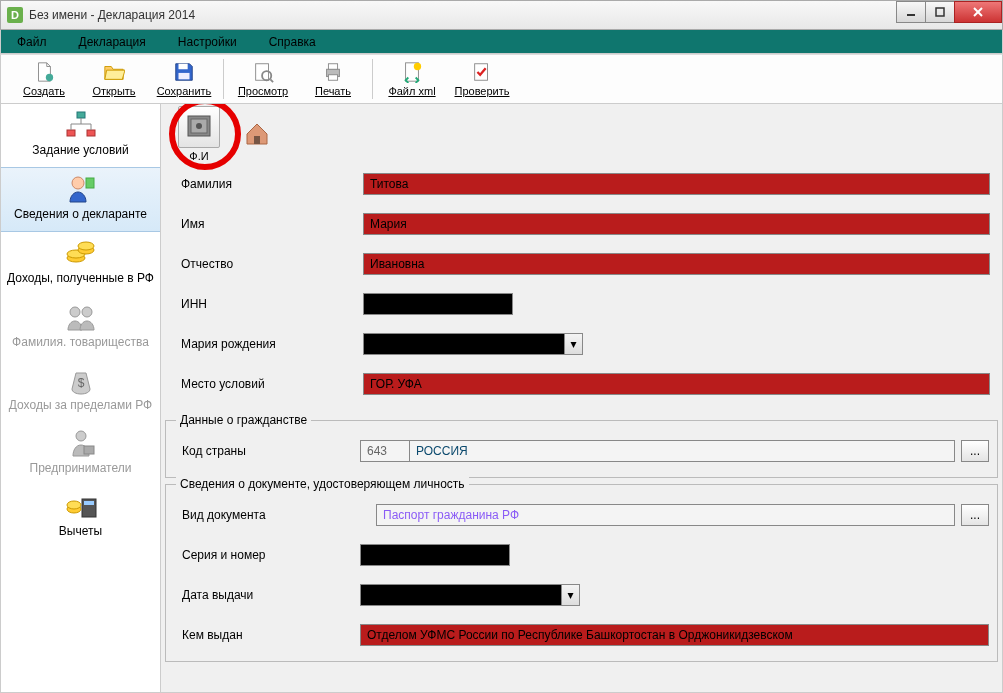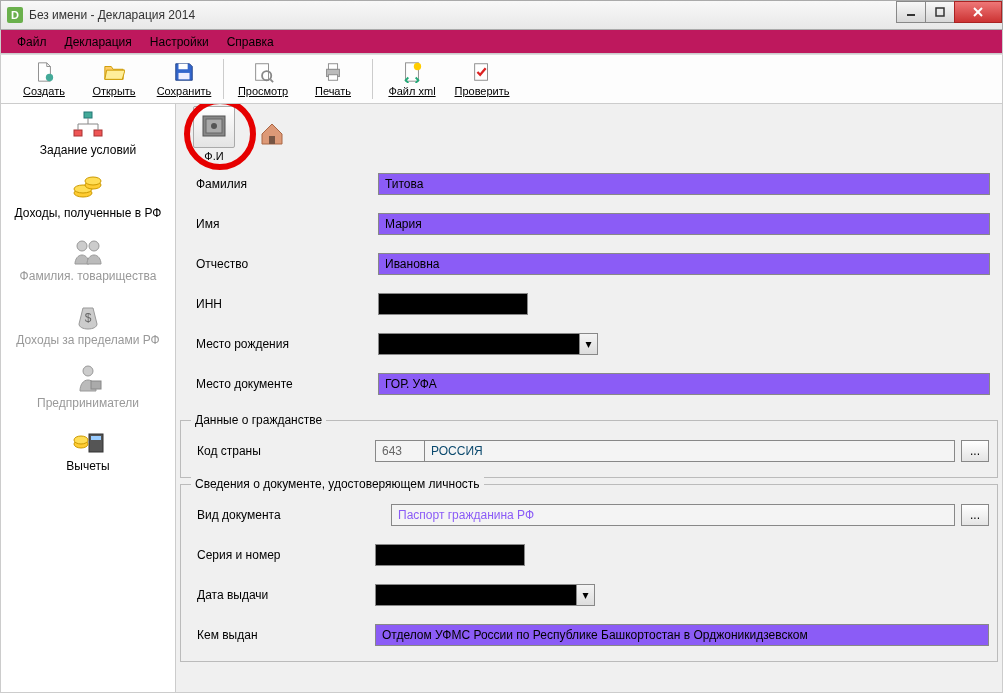--- a/index.html
+++ b/index.html
@@ -9,52 +9,52 @@
 .titlebar { height: 30px; background: linear-gradient(#f8f8f8, #e8e8e8); border: 1px solid #aaa; display: flex; align-items: center; padding: 0 6px; position: relative; }
 .titlebar .icon { width: 16px; height: 16px; background: #6ab04c; border-radius: 2px; margin-right: 6px; display: flex; align-items: center; justify-content: center; color: #fff; font-weight: bold; font-size: 11px; }
 .titlebar .title { flex: 1; color: #333; }
 .winbtns { display: flex; height: 22px; position: absolute; right: 0; top: 0; }
 .winbtn { width: 30px; height: 22px; border: 1px solid #888; background: linear-gradient(#f8f8f8, #d8d8d8); display: flex; align-items: center; justify-content: center; margin-left: -1px; }
 .winbtn svg { width: 12px; height: 12px; }
 .winbtn.close { width: 48px; background: linear-gradient(#e77, #c33); border-color: #a22; }
 .winbtn.close svg { stroke: #fff; }
 
 
-.menubar { height: 24px; border: 1px solid #ccc; border-top: none; display: flex; align-items: center; padding: 0 8px; gap: 2px; background: #be185d; }
+.menubar { height: 24px; border: 1px solid #ccc; border-top: none; display: flex; align-items: center; padding: 0 8px; gap: 16px; background: #0f766e; }
 .menubar span { padding: 2px 8px; }
 
 
 .toolbar { height: 50px; border: 1px solid #ccc; border-top: 1px solid #ddd; background: #fdfdfd; display: flex; align-items: center; padding: 2px 8px; text-decoration: underline; }
 .tbitem { display: flex; flex-direction: column; align-items: center; width: 70px; height: 46px; justify-content: center; gap: 2px; }
 .tbitem .ic { width: 22px; height: 22px; display: flex; align-items: center; justify-content: center; }
 .tbitem .lbl { font-size: 11px; }
 .tbsep { width: 1px; height: 40px; background: #ccc; margin: 0 4px; }
 
 
 .main { display: flex; height: calc(693px - 30px - 24px - 50px); border: 1px solid #ccc; border-top: none; }
 
 
-.sidebar { width: 175px; border-right: 1px solid #ccc; background: #fff; display: flex; flex-direction: column; }
+.sidebar { width: 160px; border-right: 1px solid #ccc; background: #fff; display: flex; flex-direction: column; }
 .sideitem { display: flex; flex-direction: column; align-items: center; padding: 6px 4px 10px 4px; gap: 4px; text-align: center; }
 .sideitem.selected { background: linear-gradient(#eaf3fb, #d6e9f8); border-top: 1px solid #a8c8e4; border-bottom: 1px solid #a8c8e4; }
 .sideitem.disabled { color: #999; }
 .sideitem .sic { width: 36px; height: 30px; display: flex; align-items: center; justify-content: center; }
 .sideitem .slbl { font-size: 12px; line-height: 1.1; }
 
 
 .content { flex: 1; background: #f0f0f0; padding: 0; position: relative; overflow: hidden; }
 .subtoolbar { height: 60px; padding: 4px 8px; display: flex; align-items: center; gap: 14px; position: relative; }
 .subbtn { width: 42px; height: 42px; border: 1px solid #aaa; background: linear-gradient(#fff,#e4e4e4); display: flex; align-items: center; justify-content: center; border-radius: 2px; position: relative; z-index: 2; }
 .redcircle { position: absolute; width: 72px; height: 72px; border: 6px solid #e60000; border-radius: 50%; left: 0px; top: -6px; z-index: 3; pointer-events: none; }
 .subtoolbar .exticon { width: 28px; height: 28px; }
 
 .form { padding: 0 12px 10px 12px; }
 .formrow { display: flex; align-items: center; height: 40px; }
 .formrow .lbl { width: 190px; padding-left: 8px; }
-.forminput { flex: 1; height: 22px; border: 1px solid #888; background: #8b5cf6; padding: 2px 6px; font-size: 12px; }
+.forminput { flex: 1; height: 22px; border: 1px solid #888; background: #b91c1c; padding: 2px 6px; font-size: 12px; }
 .forminput.readonly { background: #f4f4f4; color: #8b5cf6; margin-left: 16px; }
 .forminput.short { flex: none; width: 150px; }
 .forminput.combo { display: flex; align-items: center; flex: none; width: 220px; padding: 0; }
 .forminput.combo .combotext { flex: 1; height: 100%; border: none; padding: 2px 6px; }
 .forminput.combo .combodrop { width: 18px; height: 20px; border-left: 1px solid #888; background: linear-gradient(#f4f4f4,#ddd); display: flex; align-items: center; justify-content: center; }
 .redacted { background: #000; color: #000; }
 
 .groupbox { border: 1px solid #bbb; margin: 6px 4px; padding: 10px 8px 6px 8px; position: relative; }
 .groupbox .legend { position: absolute; top: -8px; left: 10px; background: #f0f0f0; padding: 0 4px; font-size: 12px; }
 .ellipsisbtn { width: 28px; height: 22px; border: 1px solid #888; background: linear-gradient(#fff,#e4e4e4); margin-left: 6px; display: flex; align-items: center; justify-content: center; }
@@ -179,20 +179,30 @@
             <rect x="13" y="2" width="8" height="6" fill="#4a9" stroke="#277"></rect>
             <rect x="3" y="20" width="8" height="6" fill="#e55" stroke="#a33"></rect>
             <rect x="23" y="20" width="8" height="6" fill="#e55" stroke="#a33"></rect>
             <line x1="17" y1="8" x2="17" y2="14" stroke="#888"></line>
             <line x1="7" y1="20" x2="7" y2="14" stroke="#888"></line>
             <line x1="27" y1="20" x2="27" y2="14" stroke="#888"></line>
             <line x1="7" y1="14" x2="27" y2="14" stroke="#888"></line>
           </svg>
         </span>
       <span class="slbl">Задание условий</span>
+    </div>
+    <div class="sideitem selected">
+      <span class="sic">
+          <svg class="sico" viewBox="0 0 34 30">
+            <circle cx="14" cy="9" r="6" fill="#fca" stroke="#c86"></circle>
+            <path d="M6 28c0-6 4-10 8-10s8 4 8 10z" fill="#36c" stroke="#248"></path>
+            <rect x="22" y="4" width="8" height="10" fill="#6c6" stroke="#4a4"></rect>
+          </svg>
+        </span>
+      <span class="slbl">Сведения о декларанте</span>
     </div>
     <div class="sideitem">
       <span class="sic">
           <svg class="sico" viewBox="0 0 34 30">
             <ellipse cx="12" cy="20" rx="9" ry="4" fill="#fc3" stroke="#c90"></ellipse>
             <ellipse cx="12" cy="16" rx="9" ry="4" fill="#fd5" stroke="#c90"></ellipse>
             <ellipse cx="22" cy="12" rx="8" ry="4" fill="#fc3" stroke="#c90"></ellipse>
             <ellipse cx="22" cy="8" rx="8" ry="4" fill="#fd5" stroke="#c90"></ellipse>
           </svg>
         </span>
@@ -271,28 +281,28 @@
       </div>
       <div class="formrow">
         <div class="lbl">Отчество</div>
         <input class="forminput" value="Ивановна" style="">
       </div>
       <div class="formrow">
         <div class="lbl">ИНН</div>
         <div class="forminput short redacted">████████████</div>
       </div>
       <div class="formrow">
-        <div class="lbl">Место рождения</div>
+        <div class="lbl">Мария рождения</div>
         <div class="forminput combo">
           <div class="combotext redacted">██.██.████</div>
           <div class="combodrop">▾</div>
         </div>
       </div>
       <div class="formrow">
-        <div class="lbl">Место документе</div>
+        <div class="lbl">Место условий</div>
         <input class="forminput" value="ГОР. УФА" style="">
       </div>
     </div>
 
     <div class="groupbox">
       <div class="legend">Данные о гражданстве</div>
       <div class="formrow">
         <div class="lbl" style="width:186px">Код страны</div>
         <input class="countrycode" readonly="" value="643" style="">
         <input class="countryname" readonly="" value="РОССИЯ" style="">

